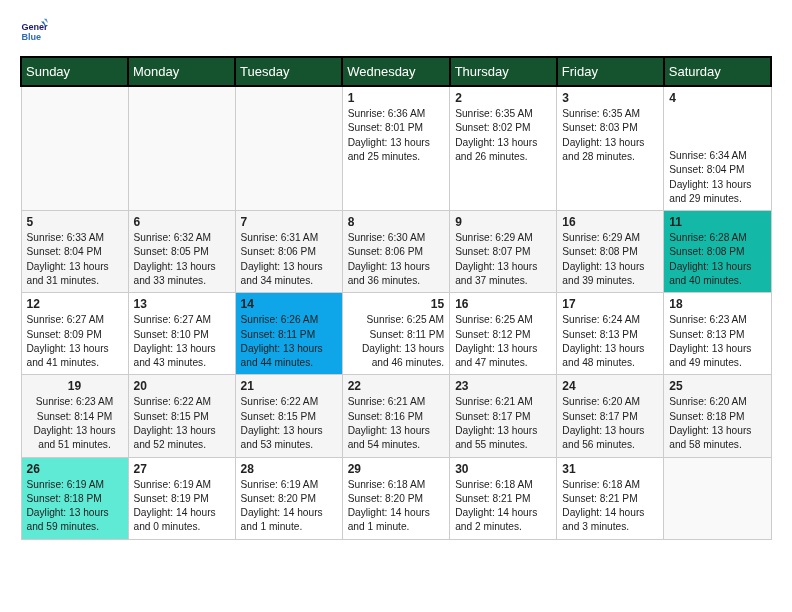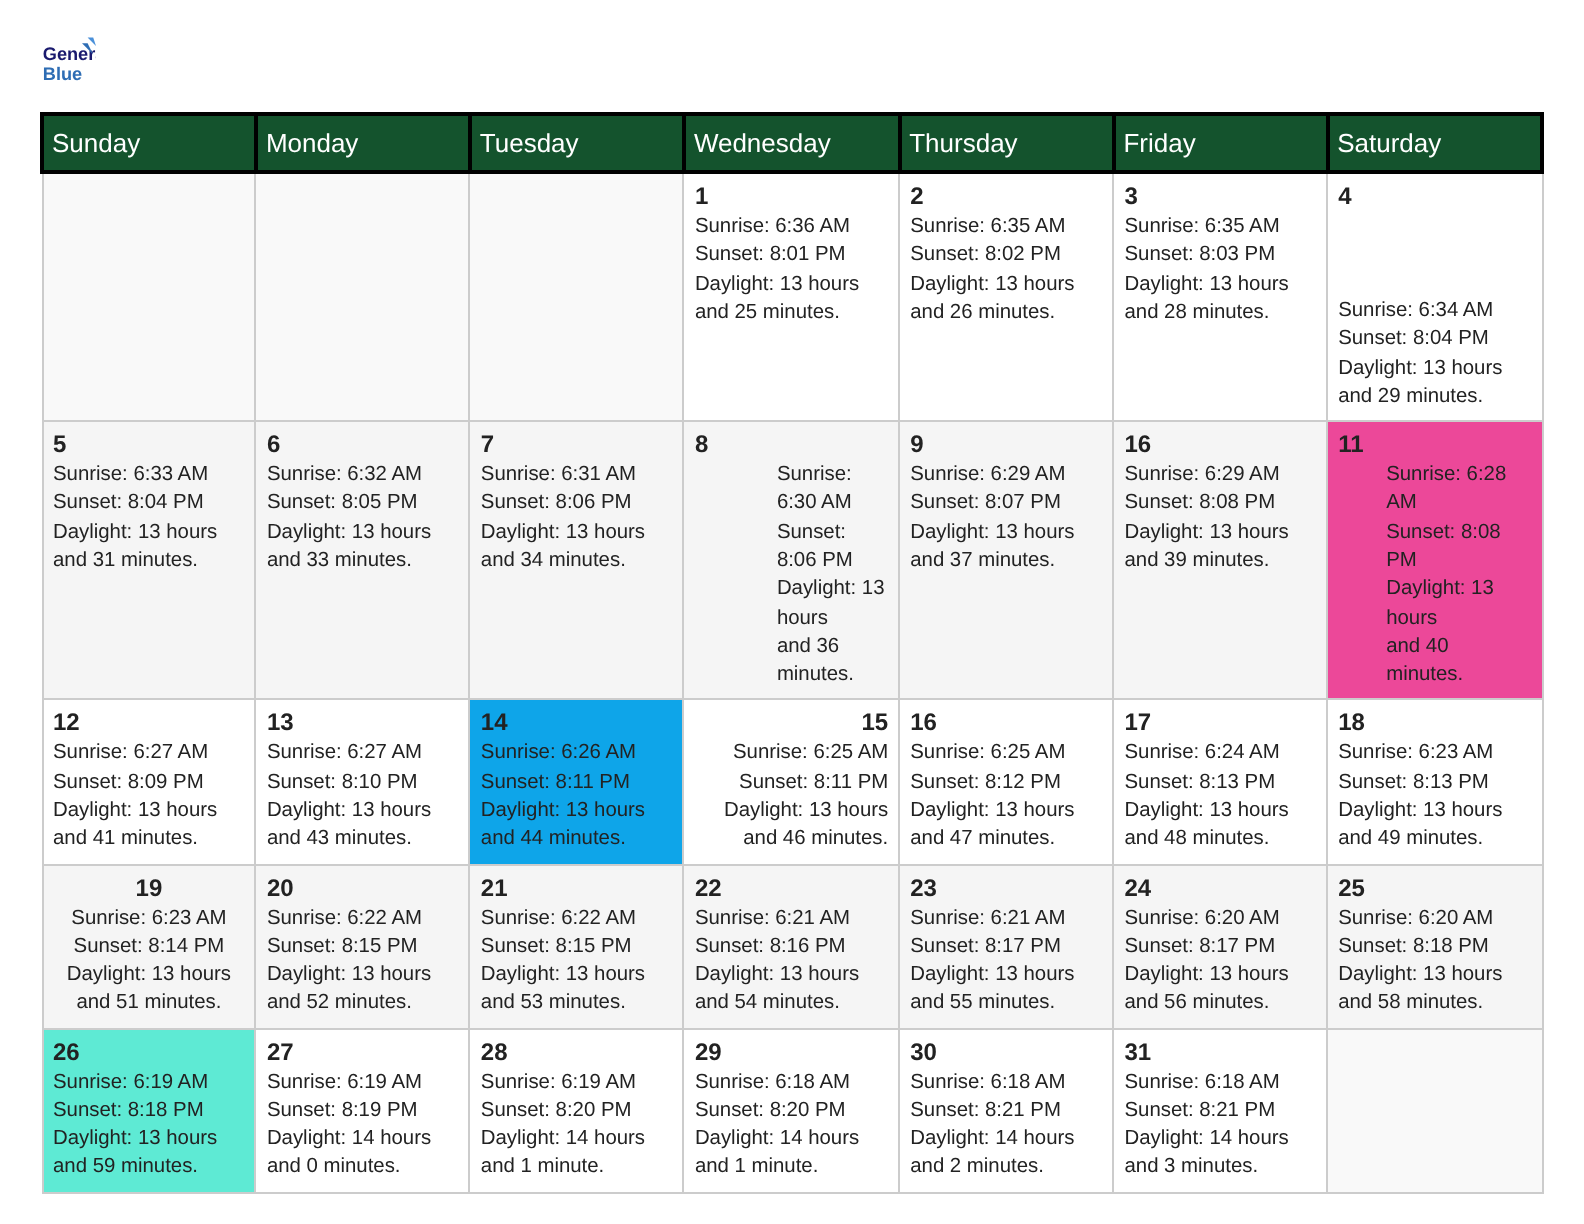--- a/index.html
+++ b/index.html
@@ -168,42 +168,42 @@
         </td>
         <td style="background: rgb(245, 245, 245);">
           <span class="day-num">7</span>
           <div class="cell-content" style="white-space: pre-line;">Sunrise: 6:31 AM
 Sunset: 8:06 PM
 Daylight: 13 hours
 and 34 minutes.</div>
         </td>
         <td style="background: rgb(245, 245, 245);">
           <span class="day-num">8</span>
-          <div class="cell-content" style="white-space: pre-line; margin-left: 41px;">Sunrise: 6:30 AM
+          <div class="cell-content" style="white-space: pre-line;">Sunrise: 6:30 AM
 Sunset: 8:06 PM
 Daylight: 13 hours
 and 36 minutes.</div>
         </td>
         <td style="background: rgb(245, 245, 245);">
           <span class="day-num">9</span>
           <div class="cell-content" style="white-space: pre-line;">Sunrise: 6:29 AM
 Sunset: 8:07 PM
 Daylight: 13 hours
 and 37 minutes.</div>
         </td>
         <td style="background: rgb(245, 245, 245);">
           <span class="day-num">16</span>
           <div class="cell-content" style="white-space: pre-line;">Sunrise: 6:29 AM
 Sunset: 8:08 PM
 Daylight: 13 hours
 and 39 minutes.</div>
         </td>
-        <td style="background: #ec4899;">
+        <td style="background: #14b8a6;">
           <span class="day-num">11</span>
-          <div class="cell-content" style="white-space: pre-line; margin-left: 24px;">Sunrise: 6:28 AM
+          <div class="cell-content" style="white-space: pre-line;">Sunrise: 6:28 AM
 Sunset: 8:08 PM
 Daylight: 13 hours
 and 40 minutes.</div>
         </td>
       </tr>
       <tr>
         <td style="background: rgb(255, 255, 255);">
           <span class="day-num">12</span>
           <div class="cell-content" style="white-space: pre-line;">Sunrise: 6:27 AM
 Sunset: 8:09 PM

